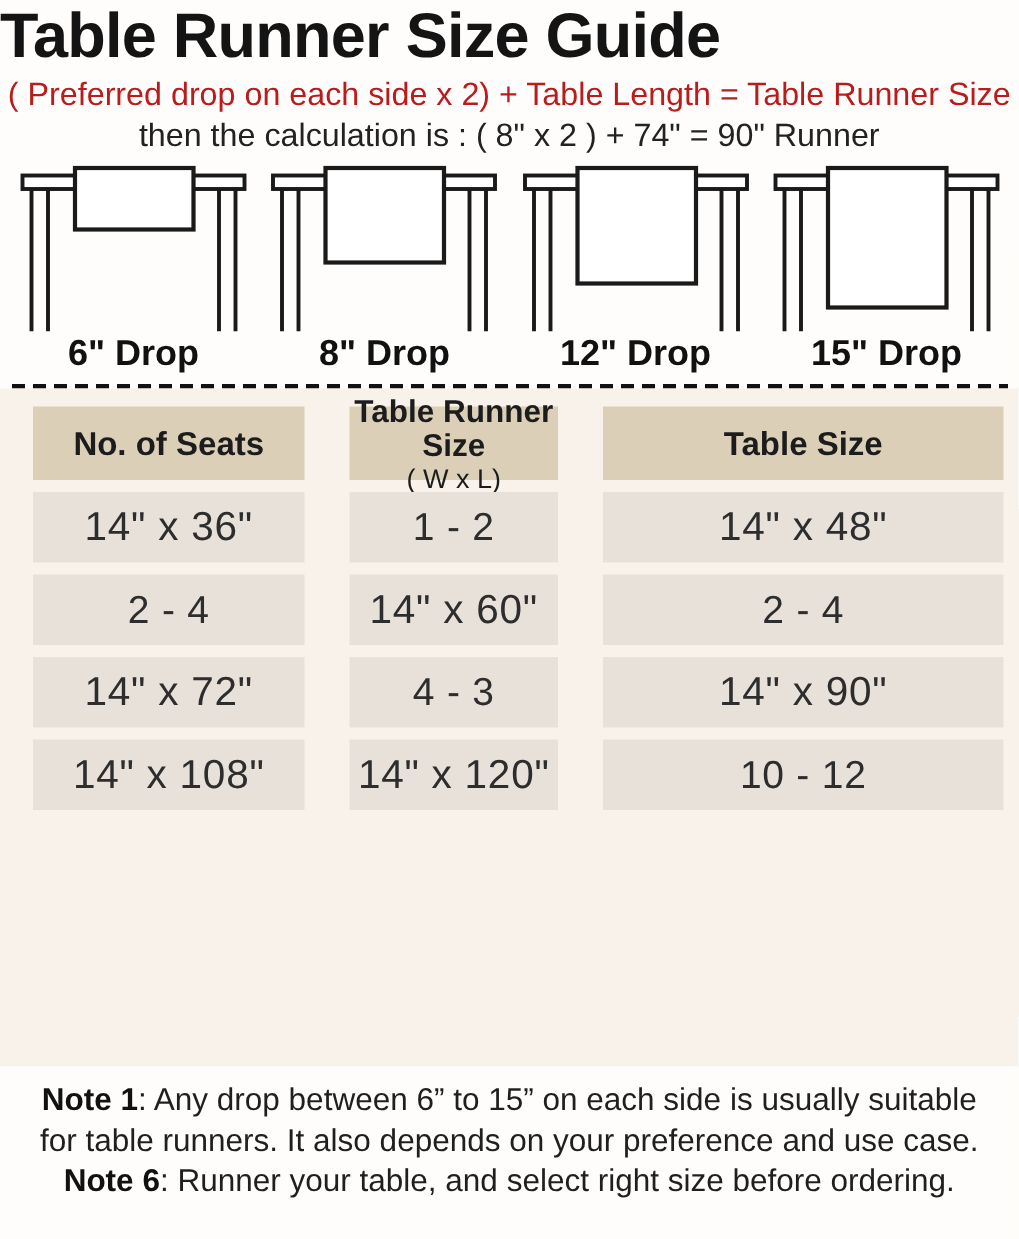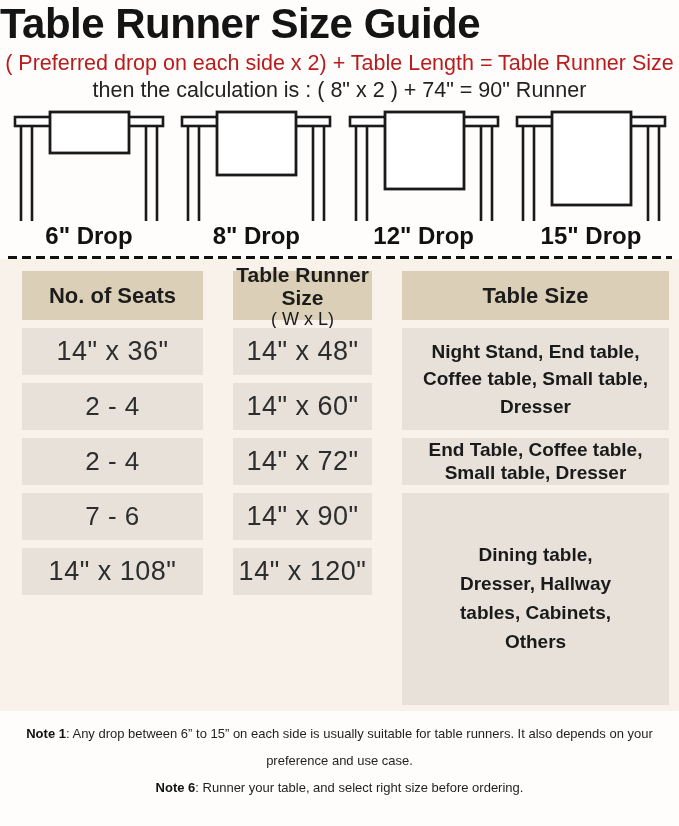--- a/index.html
+++ b/index.html
@@ -88,21 +88,21 @@
   .type-cell.span-1to2{grid-column:3;grid-row:2 / span 2;}
   .type-cell.span-3{grid-column:3;grid-row:4;line-height:1.2;padding:2px 8px;}
   .type-cell.span-4to7{grid-column:3;grid-row:5 / span 4;line-height:1.52;padding:2px 46px;}
   
   .notes-section{
     background:var(--page-bg);
     padding:9px 13px 0 13px;
     text-align:center;
   }
   .note{
-    font-size:13px;line-height:27px;color:#1f1f1f;
+    font-size:21px;line-height:27px;color:#1f1f1f;
   }
   .note b{font-weight:bold;color:#111;}
 </style>
 </head>
 <body>
 
 <div class="top-section">
   <div class="page-title">Table Runner Size Guide</div>
   <div class="formula-line">( Preferred drop on each side x 2) + Table Length = Table Runner Size</div>
   <div class="example-line">then the calculation is : ( 8" x 2 ) + 74" = 90" Runner</div>
@@ -165,39 +165,38 @@
   <div class="size-grid">
 
     <div class="cell header-cell single">No. of Seats</div>
     <div class="cell header-cell">
       <span class="h-main">Table Runner Size</span>
       <span class="h-sub">( W x L)</span>
     </div>
     <div class="cell header-cell single">Table Size</div>
 
     <div class="cell value-cell">14" x 36"</div>
-
-    <div class="cell type-cell span-1to2">Night Stand, End table, Coffee table, Small table, Dresser</div>
+    <div class="cell value-cell seats-cell">1 - 2</div>
+
 
     <div class="cell value-cell">14" x 48"</div>
     <div class="cell value-cell seats-cell">2 - 4</div>
 
     <div class="cell value-cell">14" x 60"</div>
     <div class="cell value-cell seats-cell">2 - 4</div>
-    <div class="cell type-cell span-3">End Table, Coffee table, Small table, Dresser</div>
 
     <div class="cell value-cell">14" x 72"</div>
-    <div class="cell value-cell seats-cell">7 - 6</div>
-    <div class="cell type-cell span-4to7">Dining table, Dresser, Hallway tables, Cabinets, Others</div>
+    <div class="cell value-cell seats-cell">4 - 3</div>
 
     <div class="cell value-cell">14" x 90"</div>
 
     <div class="cell value-cell">14" x 108"</div>
 
     <div class="cell value-cell">14" x 120"</div>
+    <div class="cell value-cell seats-cell">10 - 12</div>
 
   </div>
 </div>
 
 <div class="notes-section">
   <div class="note"><b>Note 1</b><span>: Any drop between 6” to 15” on each side is usually suitable for table runners. It also depends on your preference and use case.</span></div>
   <div class="note"><b>Note 6</b><span>: Runner your table, and select right size before ordering.</span></div>
 </div>
 
 </body></html>

